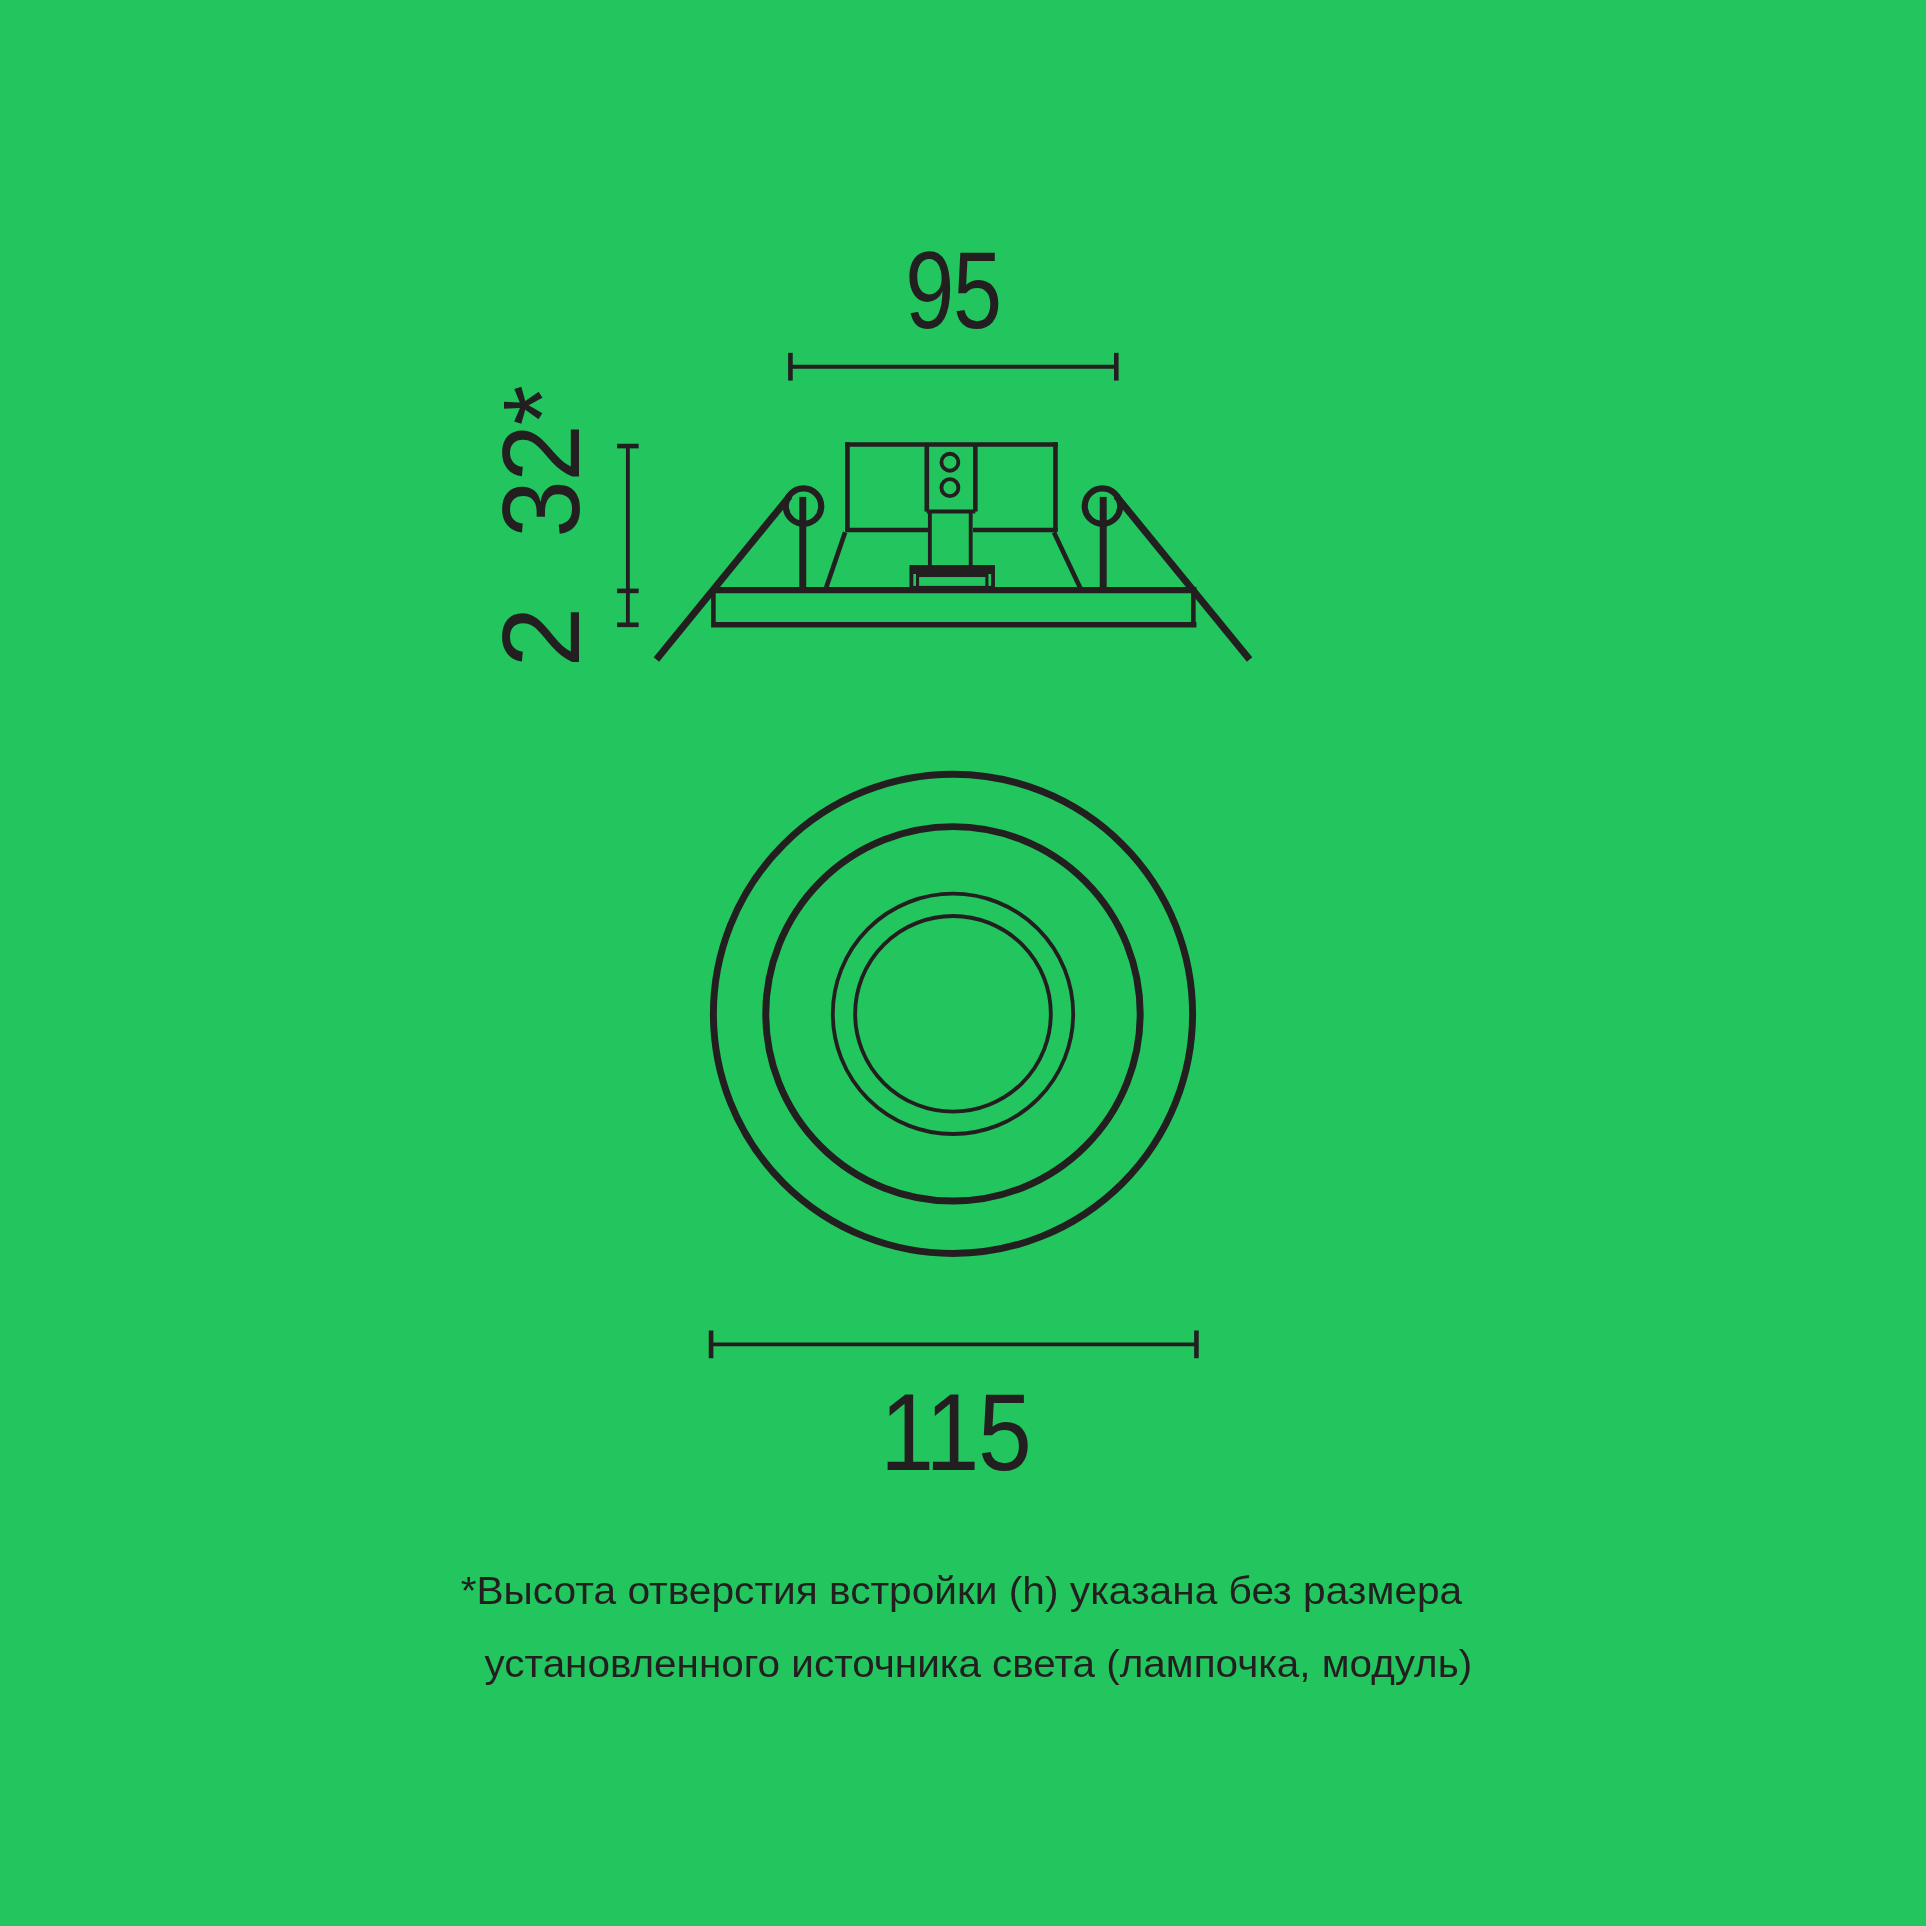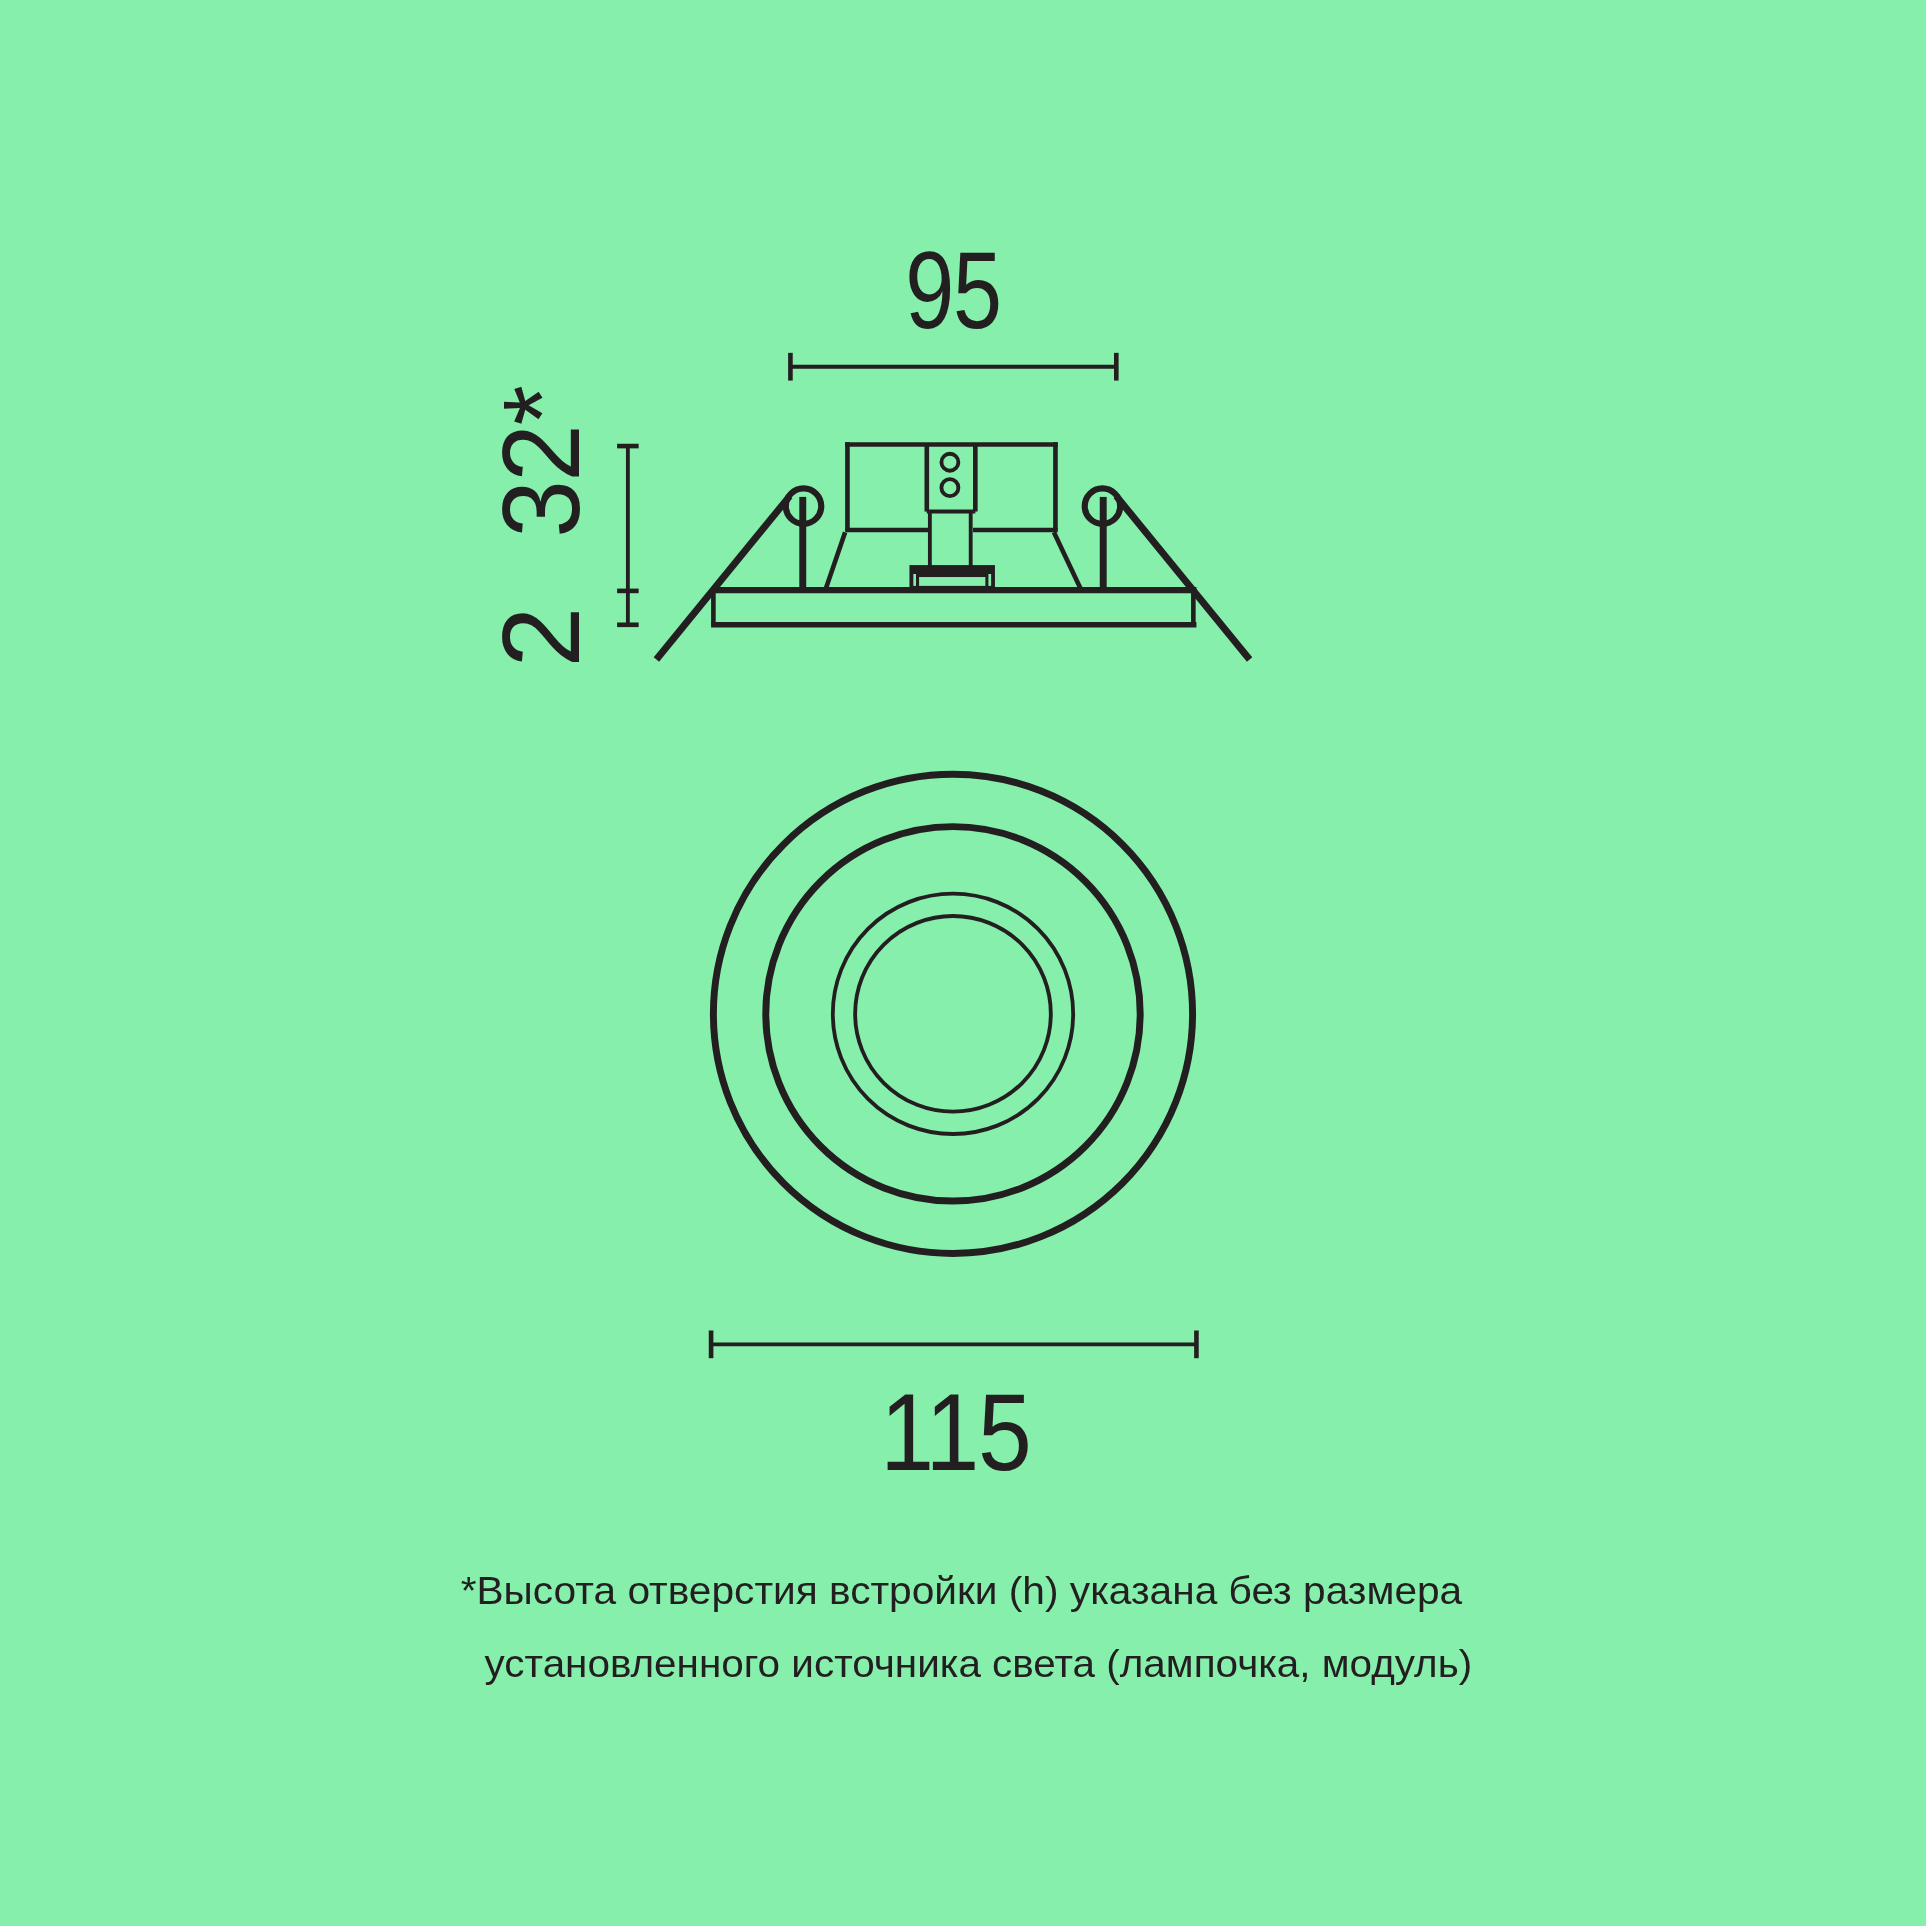--- a/index.html
+++ b/index.html
@@ -4,21 +4,21 @@
 <style>
   html, body {
     margin: 0;
     padding: 0;
     background: #ffffff;
   }
   .page {
     position: relative;
     width: 1926px;
     height: 1926px;
-    background: #86efac;
+    background: #22c55e;
     overflow: hidden;
   }
   svg.drawing {
     display: block;
     width: 1926px;
     height: 1926px;
   }
   .stroke {
     fill: none;
     stroke: #231f20;

